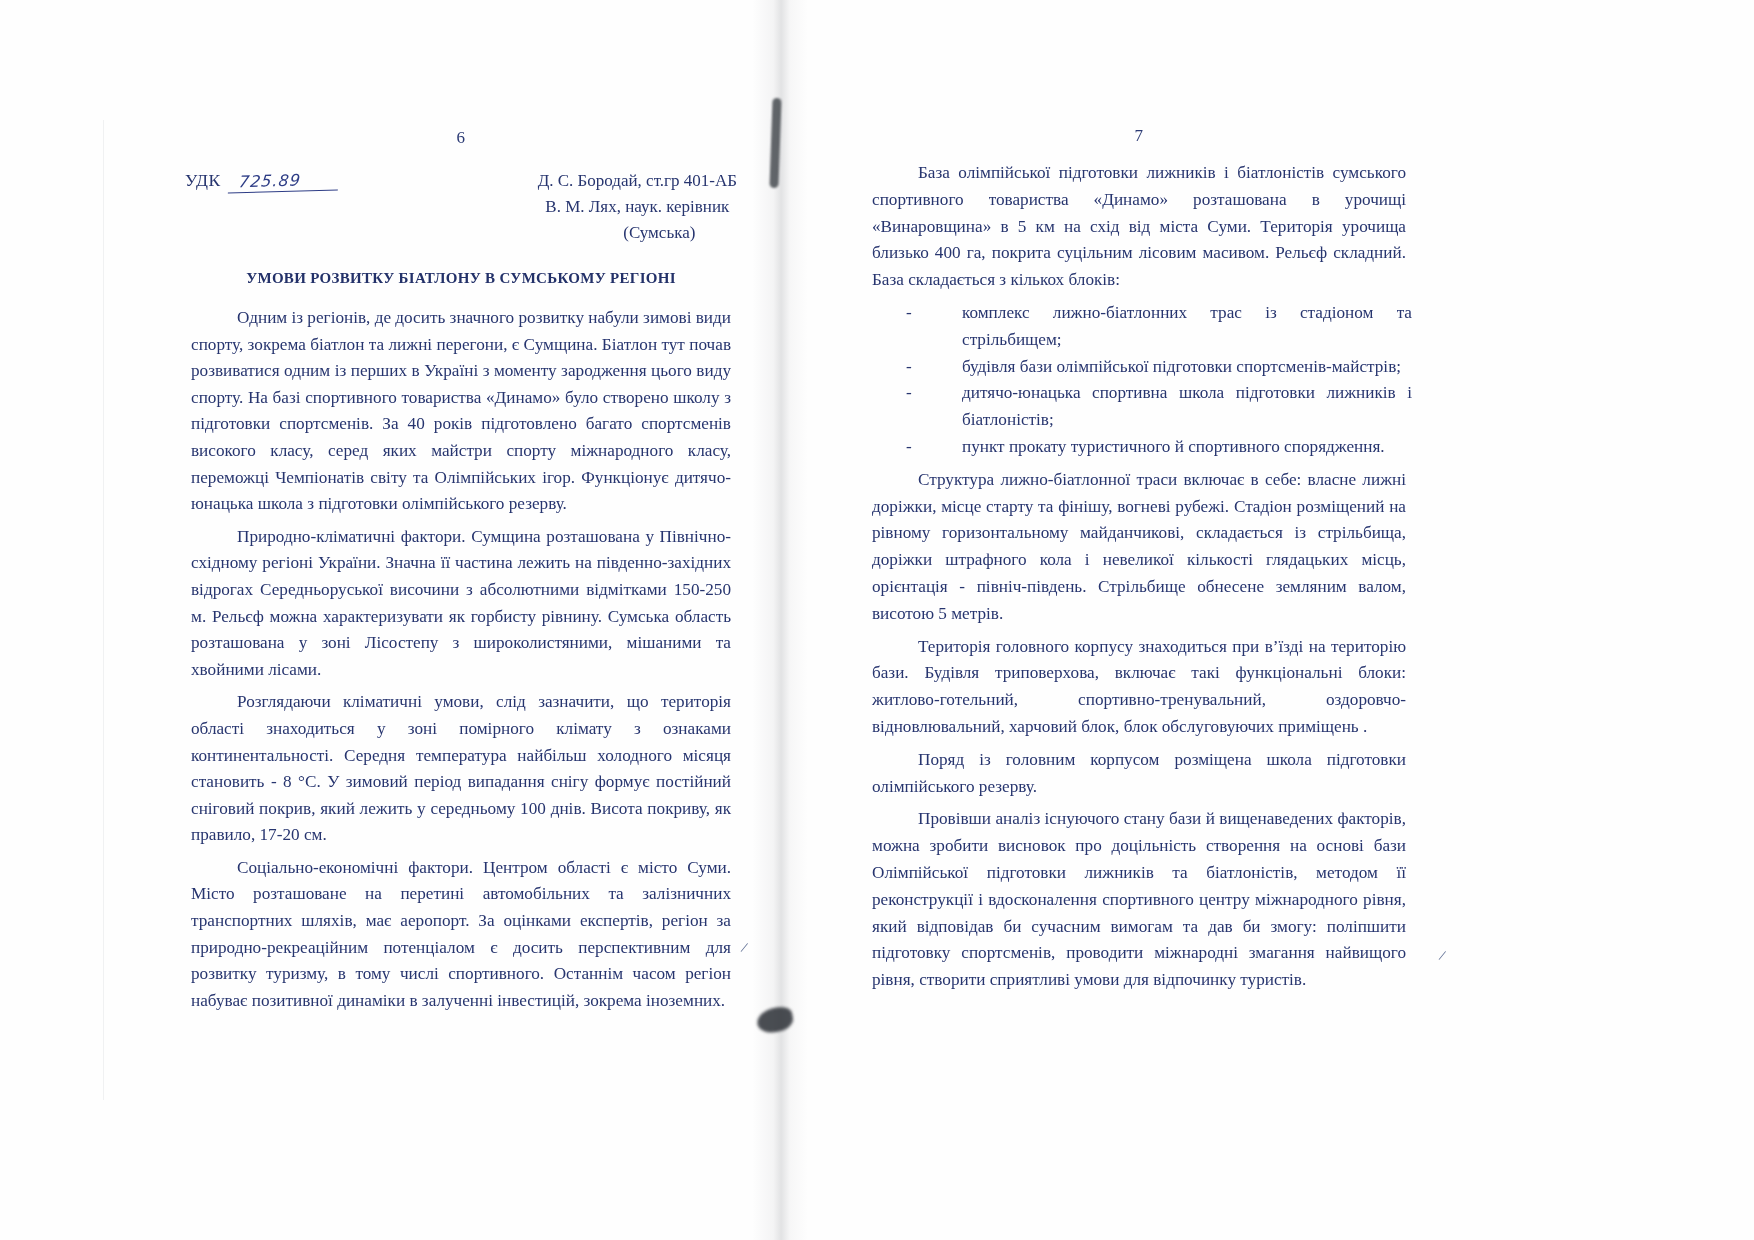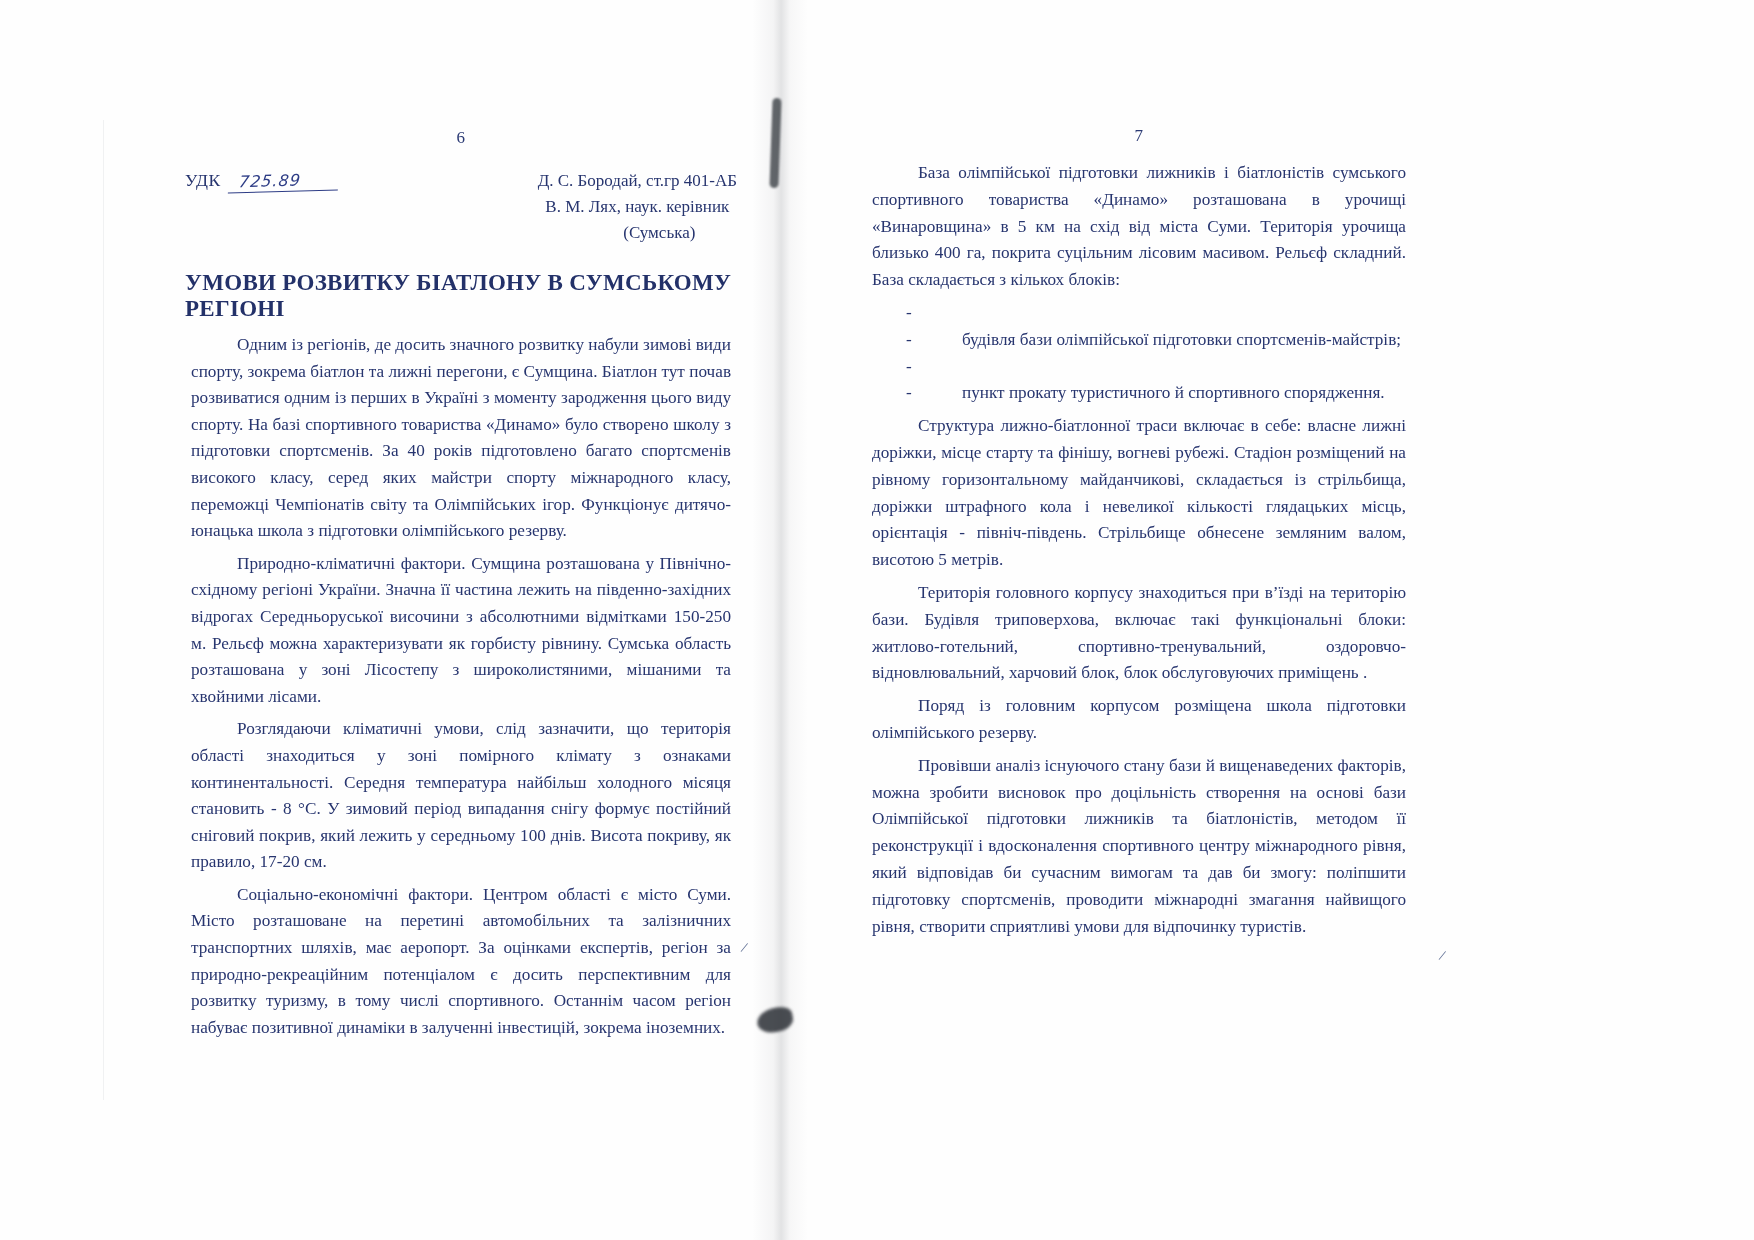--- a/index.html
+++ b/index.html
@@ -56,22 +56,22 @@
     border-bottom: 1.6px solid #2e3d86;
     font-family: "DejaVu Sans", sans-serif;
     font-style: italic; font-size: 16px; color: #2e3d86;
     transform: rotate(-1.5deg) skewX(-8deg);
     letter-spacing: 1px;
   }
   .authors { font-size: 17px; line-height: 26px; text-align: center; }
   .author-line.org { padding-left: 44px; }
 
   .title {
-    font-size: 23px; font-weight: bold; 
-    letter-spacing: .3px; margin: 24px 0 10px 0; color: #233169;
+    font-size: 15px; font-weight: bold; text-align: center;
+    letter-spacing: .3px; margin: 24px 0 18px 0; color: #233169;
   }
 
   .body-text { font-size: 17.2px; }
   .page-left  .body-text { line-height: 26.6px; }
   .page-right .body-text { line-height: 26.8px; margin-top: 14px; }
 
   p.para {
     margin: 6px; text-indent: 46px;
     text-align: justify;
   }
@@ -131,27 +131,29 @@
 
   <section class="page page-right">
     <div class="pagenum">7</div>
 
     <div class="body-text">
       <p class="para">База олімпійської підготовки лижників і біатлоністів сумського спортивного товариства «Динамо» розташована в урочищі «Винаровщина» в 5 км на схід від міста Суми. Територія урочища близько 400 га, покрита суцільним лісовим масивом. Рельєф складний. База складається з кількох блоків:</p>
 
       <div class="hang-list">
         <div class="list-item">
           <span class="dash">-</span>
+          <span class="li-text">комплекс лижно-біатлонних трас із стадіоном та стрільбищем;</span>
         </div>
         <div class="list-item">
           <span class="dash">-</span>
           <span class="li-text">будівля бази олімпійської підготовки спортсменів-майстрів;</span>
         </div>
         <div class="list-item">
           <span class="dash">-</span>
+          <span class="li-text">дитячо-юнацька спортивна школа підготовки лижників і біатлоністів;</span>
         </div>
         <div class="list-item">
           <span class="dash">-</span>
           <span class="li-text">пункт прокату туристичного й спортивного спорядження.</span>
         </div>
       </div>
 
       <p class="para">Структура лижно-біатлонної траси включає в себе: власне лижні доріжки, місце старту та фінішу, вогневі рубежі. Стадіон розміщений на рівному горизонтальному майданчикові, складається із стрільбища, доріжки штрафного кола і невеликої кількості глядацьких місць, орієнтація - північ-південь. Стрільбище обнесене земляним валом, висотою 5 метрів.</p>
       <p class="para">Територія головного корпусу знаходиться при в’їзді на територію бази. Будівля триповерхова, включає такі функціональні блоки: житлово-готельний, спортивно-тренувальний, оздоровчо-відновлювальний, харчовий блок, блок обслуговуючих приміщень .</p>
       <p class="para">Поряд із головним корпусом розміщена школа підготовки олімпійського резерву.</p>

